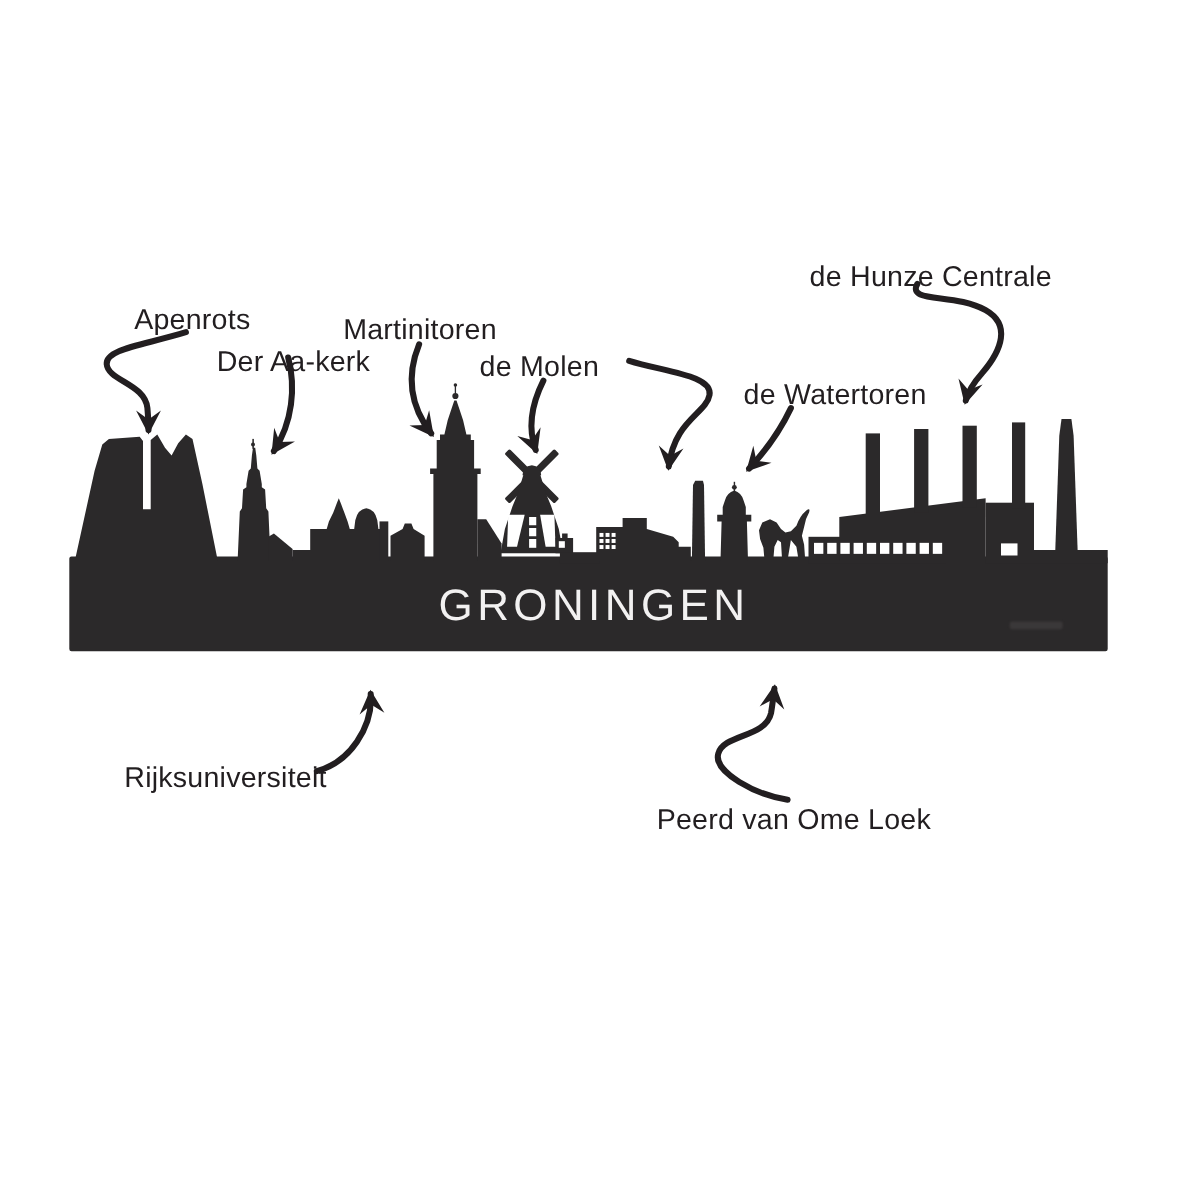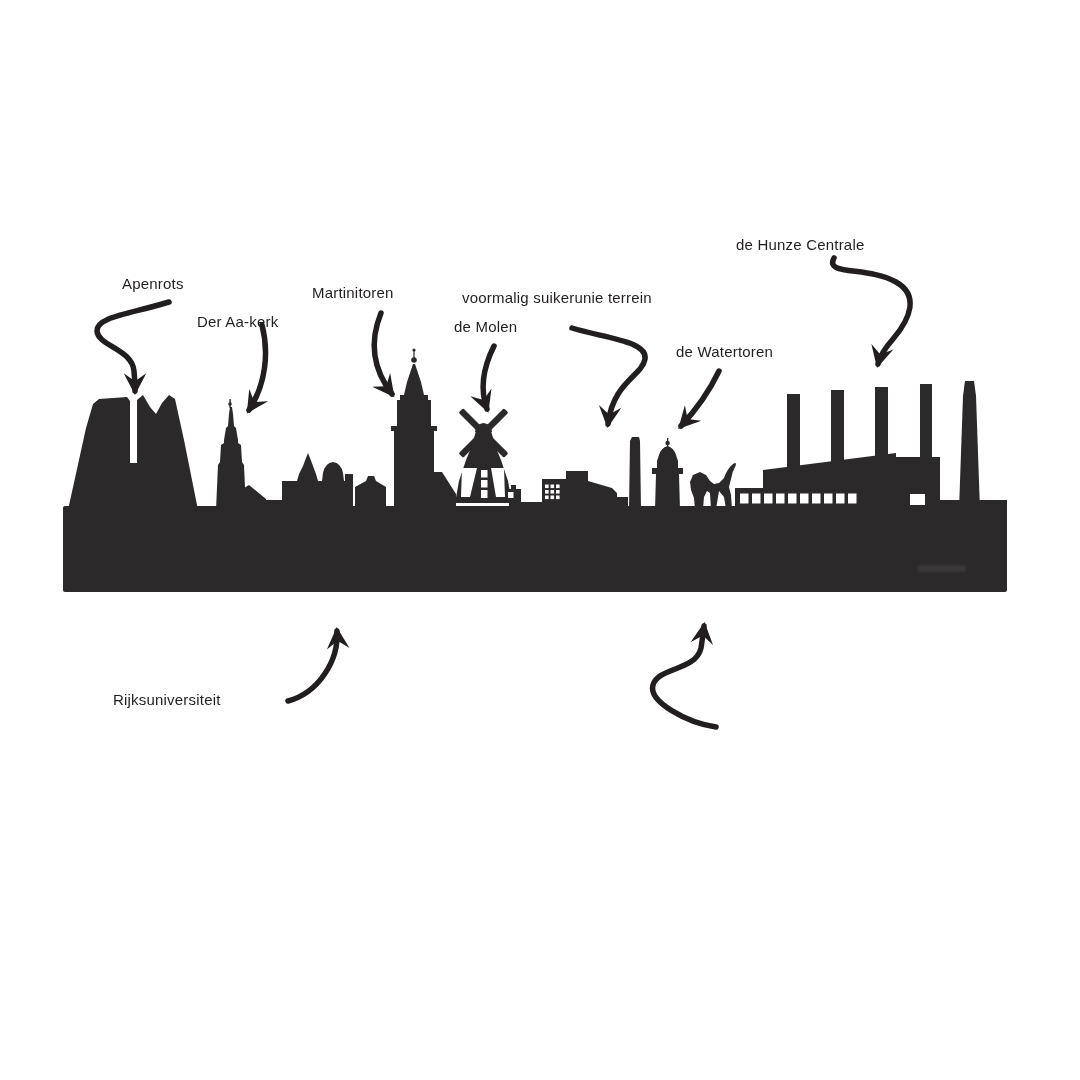--- a/index.html
+++ b/index.html
@@ -6,21 +6,21 @@
   .stage{
     position:relative;width:1080px;height:1080px;overflow:hidden;
     background:var(--background,#ffffff);
     font-family:"Liberation Sans","DejaVu Sans",sans-serif;
   }
   .art{position:absolute;left:0;top:0;width:1080px;height:1080px;}
   .sil{fill:var(--silhouette,#2b292a);stroke:none;}
   .win{fill:var(--background,#ffffff);stroke:none;}
   .arrow{fill:none;stroke:var(--ink,#221e20);stroke-width:5.5;stroke-linecap:round;}
   .lbl{
-    position:absolute;color:var(--ink,#221e20);font-size:15px;line-height:1.1;
+    position:absolute;color:var(--ink,#221e20);font-size:26px;line-height:1.1;
     letter-spacing:0.2px;white-space:nowrap;
   }
   .city-title{
     position:absolute;left:50%;top:529px;transform:translateX(-50%);
     color:var(--title-text,#f2f1f1);font-size:40px;letter-spacing:4px;
     font-weight:400;white-space:nowrap;
   }
   .watermark{
     position:absolute;left:918px;top:565px;width:48px;height:7px;
     background:#403d3e;opacity:.75;border-radius:2px;filter:blur(1px);
@@ -126,21 +126,22 @@
     <path class="arrow" marker-end="url(#ah)" d="M572,328 C604,338 648,341 645,359 C642,376 613,382 608,424"></path>
     <path class="arrow" marker-end="url(#ah)" d="M719,371 C709,392 695,411 681,426"></path>
     <path class="arrow" marker-end="url(#ah)" d="M834,258 C824,276 868,266 896,282 C919,295 911,318 893,339 C885,348 880,356 878,364"></path>
     <path class="arrow" marker-end="url(#ah)" d="M288,701 C318,693 339,661 337,631"></path>
     <path class="arrow" marker-end="url(#ah)" d="M716,727 C688,723 648,702 653,685 C658,667 696,671 701,648 C702,642 703,634 704,626"></path>
   </svg>
 
   <div class="lbl" style="left:122px;top:276px">Apenrots</div>
   <div class="lbl" style="left:197px;top:314px">Der Aa-kerk</div>
   <div class="lbl" style="left:312px;top:285px">Martinitoren</div>
-  <div class="lbl" style="left:462px;top:290px">voormalig suikerunie terrein</div>
-  <div class="lbl" style="left:454px;top:319px">de Molen</div>
+  <div class="lbl" style="left:436px;top:319px">de Molen</div>
   <div class="lbl" style="left:676px;top:344px">de Watertoren</div>
   <div class="lbl" style="left:736px;top:237px">de Hunze Centrale</div>
   <div class="lbl" style="left:113px;top:692px">Rijksuniversiteit</div>
+  <div class="lbl" style="left:597px;top:731px">Peerd van Ome Loek</div>
 
+  <div class="city-title">GRONINGEN</div>
 
   <div class="watermark"></div>
 </div>
 
 </body></html>

